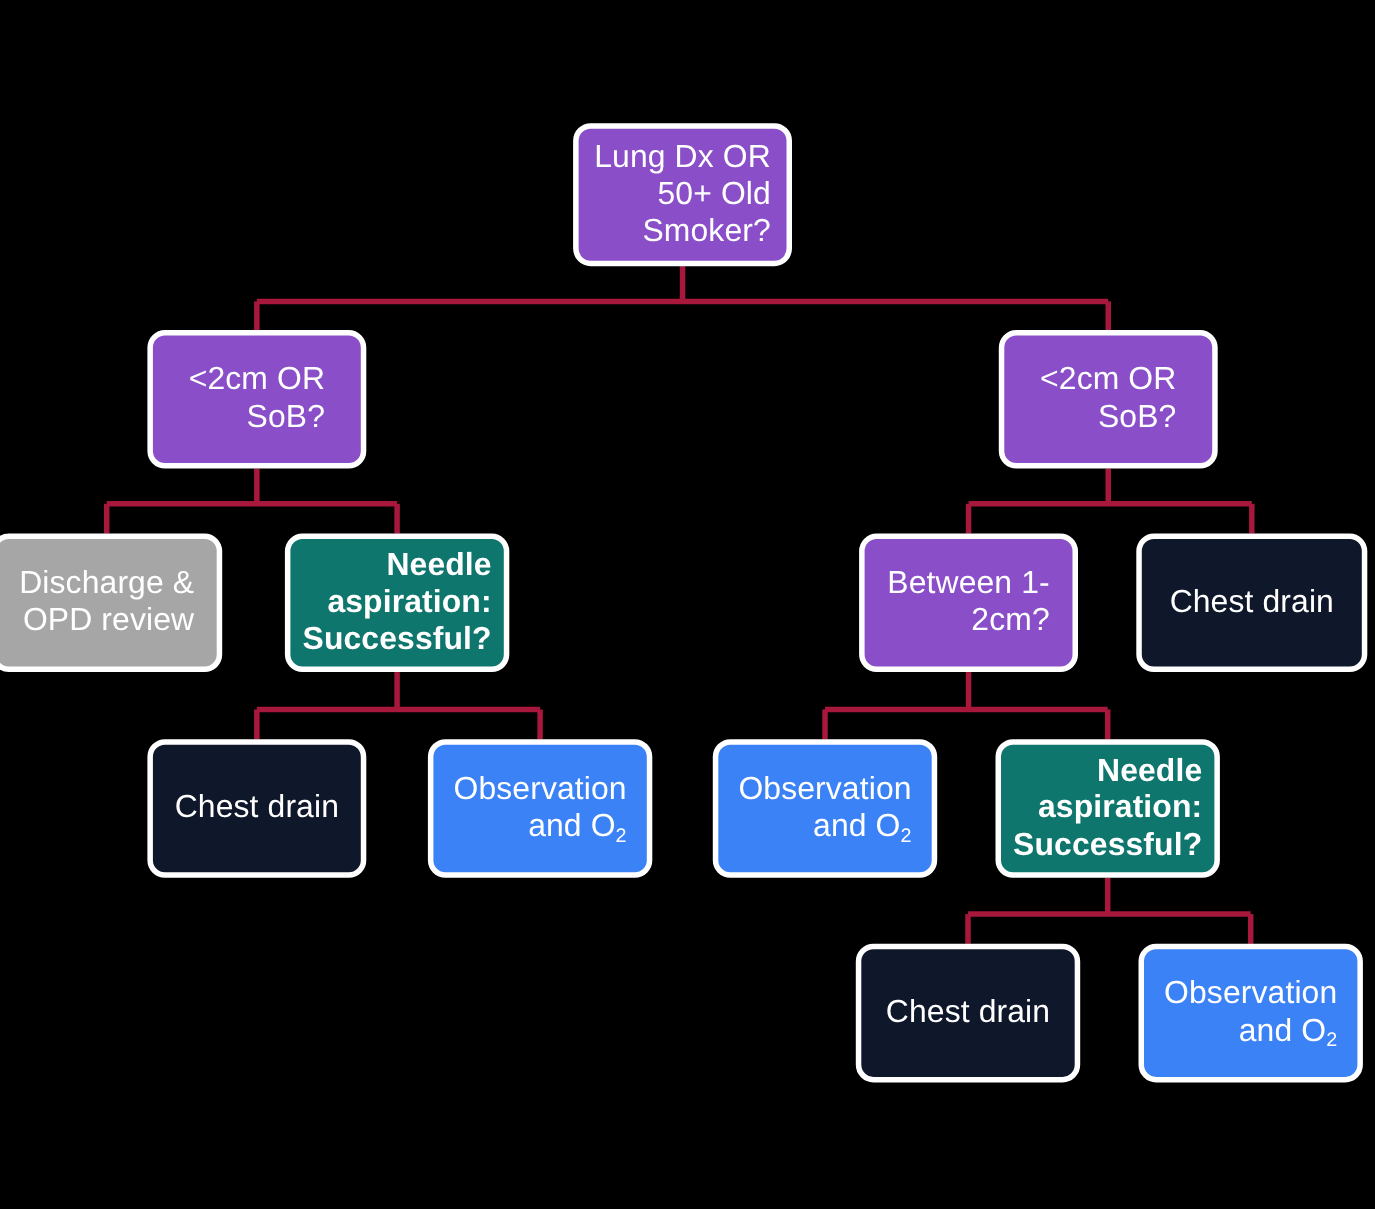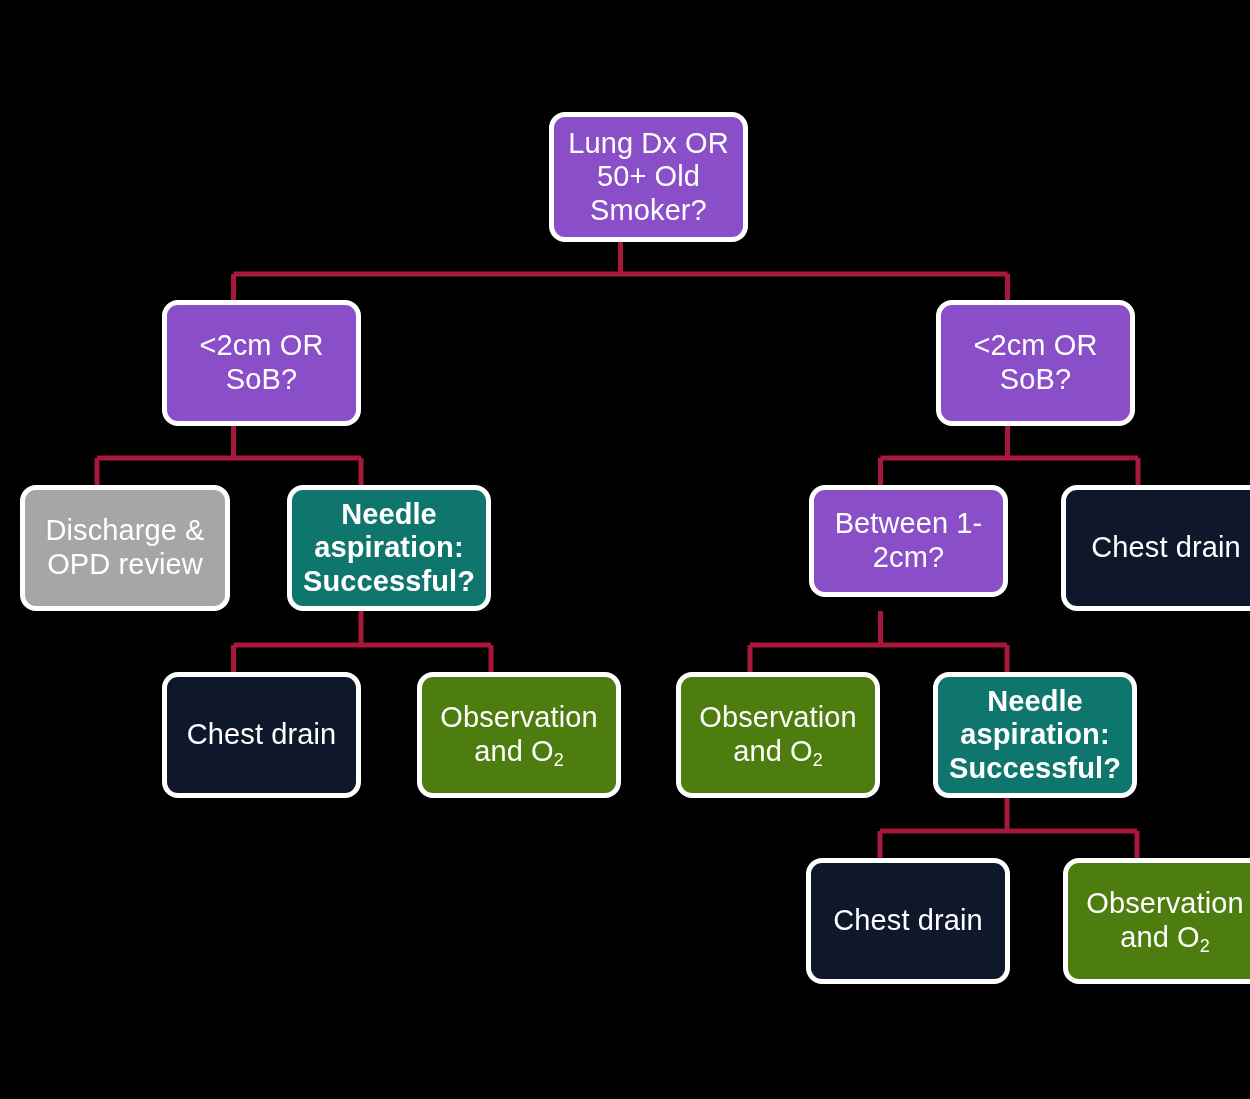--- a/index.html
+++ b/index.html
@@ -22,43 +22,42 @@
     width: 1250px;
     height: 1099px;
     pointer-events: none;
   }
   .node {
     position: absolute;
     box-sizing: border-box;
     display: flex;
     align-items: center;
     justify-content: center;
-    text-align: center;
+    text-align: right;
     border-radius: 16px;
     border: 5px solid #ffffff;
     color: #ffffff;
     font-size: 29px;
     line-height: 1.16;
     font-weight: 400;
     letter-spacing: 0.1px;
     padding: 4px 8px;
     white-space: pre-line;
-    margin-left: 28px;
   }
   .node-label { display: block; }
   .node sub {
     font-size: 0.62em;
     vertical-align: -0.28em;
     line-height: 0;
   }
   .type-decision { background: #8a4ec8; }
   .type-aspiration { background: #0f766e; font-weight: bold; }
   .type-drain { background: #0f172a; }
   .type-discharge { background: #a6a6a6; }
-  .type-observation { background: #4d7c0f; }
+  .type-observation { background: #3b82f6; }
 </style>
 </head>
 <body>
 
 <div id="canvas">
   <svg class="edge-layer" id="edge-layer" viewBox="0 0 1250 1099" width="1250" height="1099">
       <line x1="620.5" y1="242" x2="620.5" y2="274" stroke="#a8173c" stroke-width="5" stroke-linecap="butt"></line>
       <line x1="233.5" y1="274" x2="1007.5" y2="274" stroke="#a8173c" stroke-width="5" stroke-linecap="butt"></line>
       <line x1="233.5" y1="274" x2="233.5" y2="300" stroke="#a8173c" stroke-width="5" stroke-linecap="butt"></line>
       <line x1="1007.5" y1="274" x2="1007.5" y2="300" stroke="#a8173c" stroke-width="5" stroke-linecap="butt"></line>
@@ -82,21 +81,21 @@
       <line x1="880" y1="831" x2="1137" y2="831" stroke="#a8173c" stroke-width="5" stroke-linecap="butt"></line>
       <line x1="880" y1="831" x2="880" y2="858" stroke="#a8173c" stroke-width="5" stroke-linecap="butt"></line>
       <line x1="1137" y1="831" x2="1137" y2="858" stroke="#a8173c" stroke-width="5" stroke-linecap="butt"></line>
     </svg>
   <div id="node-layer">
       <div class="node type-decision" style="left: 521px; top: 112px; width: 199px; height: 130px;"><span class="node-label">Lung Dx OR<br>50+ Old<br>Smoker?</span></div>
       <div class="node type-decision" style="left: 134px; top: 300px; width: 199px; height: 126px;"><span class="node-label">&lt;2cm OR<br>SoB?</span></div>
       <div class="node type-decision" style="left: 908px; top: 300px; width: 199px; height: 126px;"><span class="node-label">&lt;2cm OR<br>SoB?</span></div>
       <div class="node type-discharge" style="left: -8px; top: 485px; width: 210px; height: 126px;"><span class="node-label">Discharge &amp;<br>OPD review</span></div>
       <div class="node type-aspiration" style="left: 259px; top: 485px; width: 204px; height: 126px;"><span class="node-label">Needle<br>aspiration:<br>Successful?</span></div>
-      <div class="node type-decision" style="left: 781px; top: 485px; width: 199px; height: 112px;"><span class="node-label">Between 1-<br>2cm?</span></div>
+      <div class="node type-decision" style="left: 781px; top: 485px; width: 199px; height: 126px;"><span class="node-label">Between 1-<br>2cm?</span></div>
       <div class="node type-drain" style="left: 1033px; top: 485px; width: 210px; height: 126px;"><span class="node-label">Chest drain</span></div>
       <div class="node type-drain" style="left: 134px; top: 672px; width: 199px; height: 126px;"><span class="node-label">Chest drain</span></div>
       <div class="node type-observation" style="left: 389px; top: 672px; width: 204px; height: 126px;"><span class="node-label">Observation<br>and O<sub>2</sub></span></div>
       <div class="node type-observation" style="left: 648px; top: 672px; width: 204px; height: 126px;"><span class="node-label">Observation<br>and O<sub>2</sub></span></div>
       <div class="node type-aspiration" style="left: 905px; top: 672px; width: 204px; height: 126px;"><span class="node-label">Needle<br>aspiration:<br>Successful?</span></div>
       <div class="node type-drain" style="left: 778px; top: 858px; width: 204px; height: 126px;"><span class="node-label">Chest drain</span></div>
       <div class="node type-observation" style="left: 1035px; top: 858px; width: 204px; height: 126px;"><span class="node-label">Observation<br>and O<sub>2</sub></span></div>
     </div>
 </div>
 

